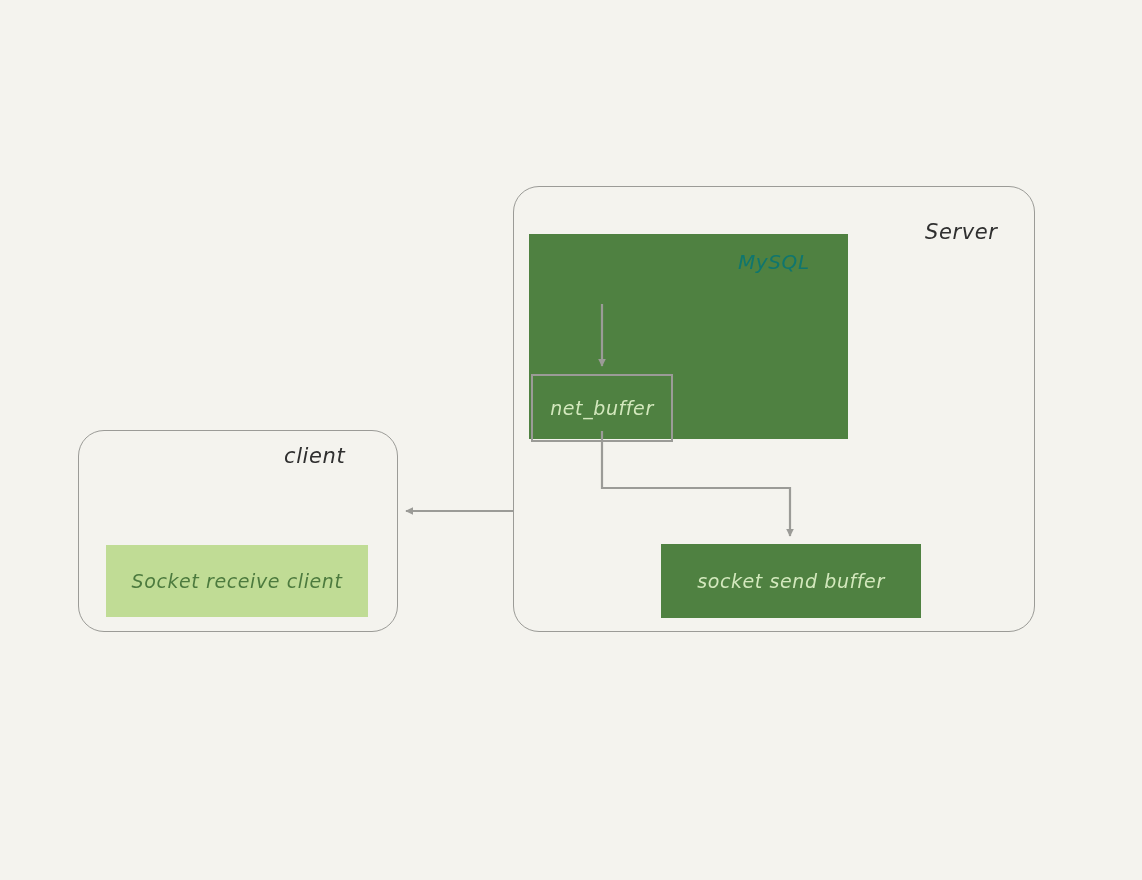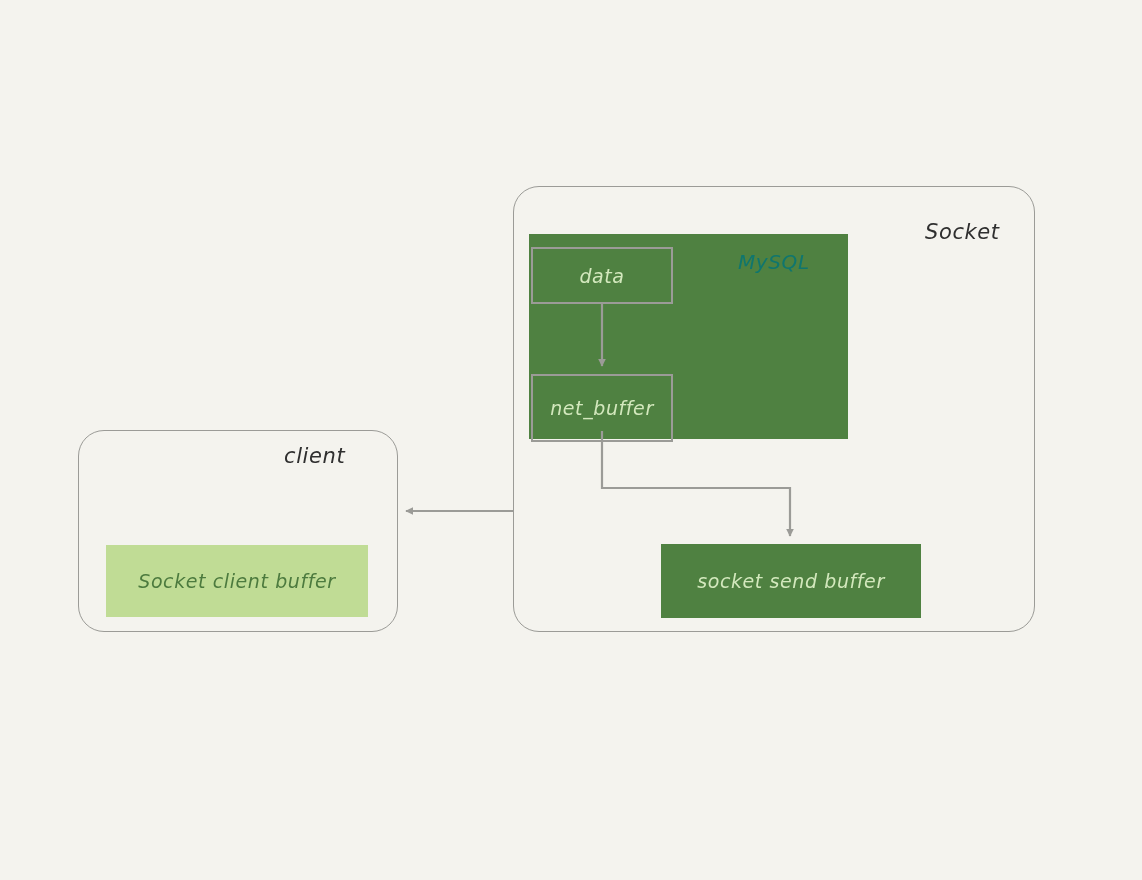--- a/index.html
+++ b/index.html
@@ -141,35 +141,34 @@
     height: 880px;
     pointer-events: none;
   }
 </style>
 </head>
 <body>
 
 <div id="canvas">
 
   <div id="server-box" class="container-box"></div>
-  <div id="server-label" class="container-label hand">Socket</div>
+  <div id="server-label" class="container-label hand">Server</div>
 
   <div id="mysql-panel"></div>
   <div id="mysql-label" class="hand">MySQL</div>
 
-  <div id="data-box" class="inner-box hand">data</div>
 
   <div id="net-buffer-box" class="inner-box hand">net_buffer</div>
 
   <div id="socket-send-buffer" class="buffer-box hand">socket send buffer</div>
 
   <div id="client-box" class="container-box"></div>
   <div id="client-label" class="container-label hand">client</div>
 
-  <div id="socket-receive-buffer" class="buffer-box hand">Socket client buffer</div>
+  <div id="socket-receive-buffer" class="buffer-box hand">Socket receive client</div>
 
   <svg id="connectors" viewBox="0 0 1142 880" xmlns="http://www.w3.org/2000/svg">
     <defs>
       <marker id="arrowhead" markerWidth="9" markerHeight="9" refX="7.2" refY="4.5" orient="auto" markerUnits="userSpaceOnUse">
         <path d="M0,0.6 L8,4.5 L0,8.4 z" fill="#9b9b97"></path>
       </marker>
     </defs>
 
     <path d="M602,304 L602,366" fill="none" stroke="#9b9b97" stroke-width="2.2" marker-end="url(#arrowhead)"></path>
 

